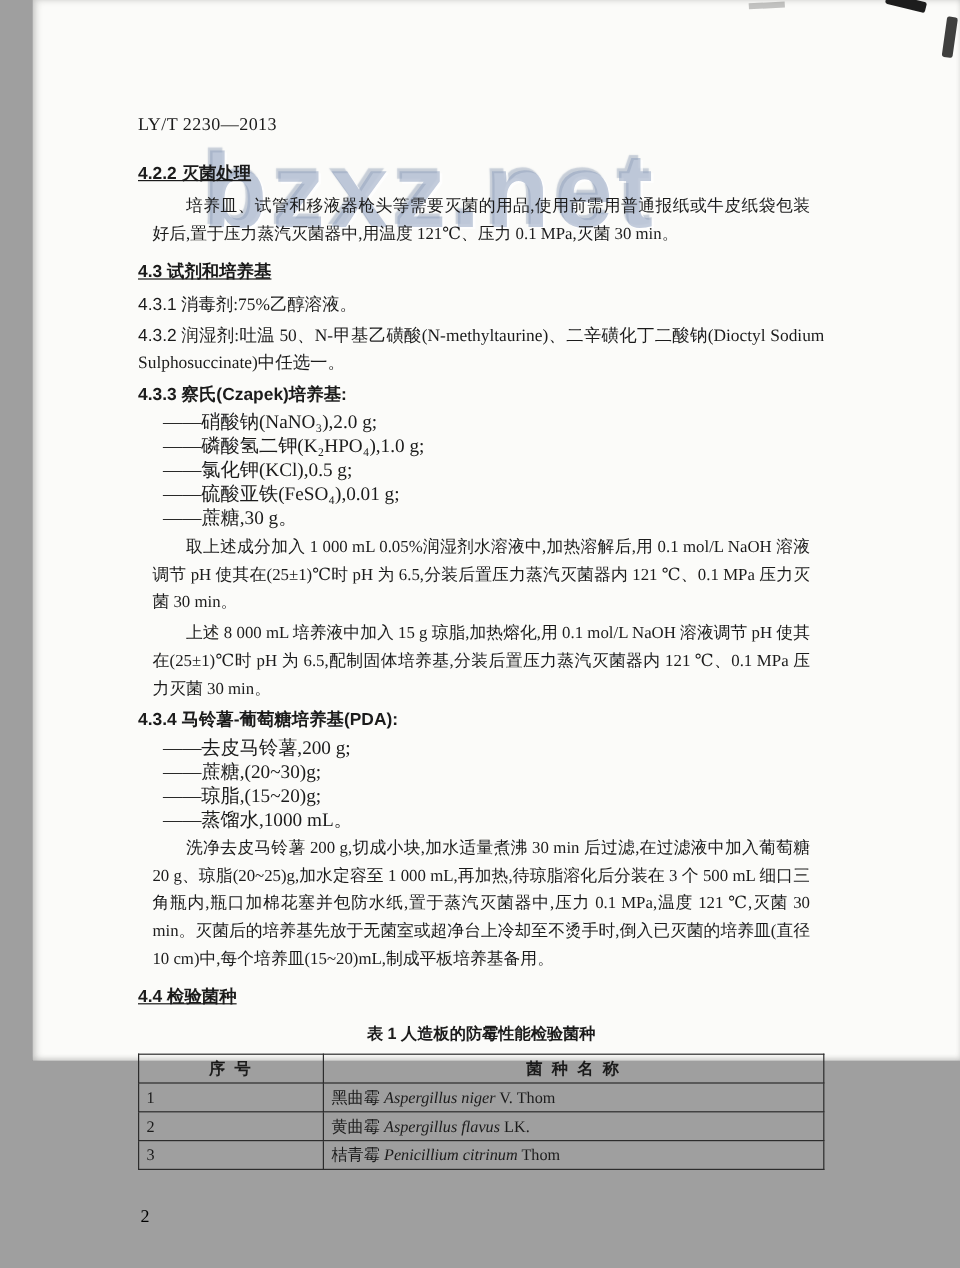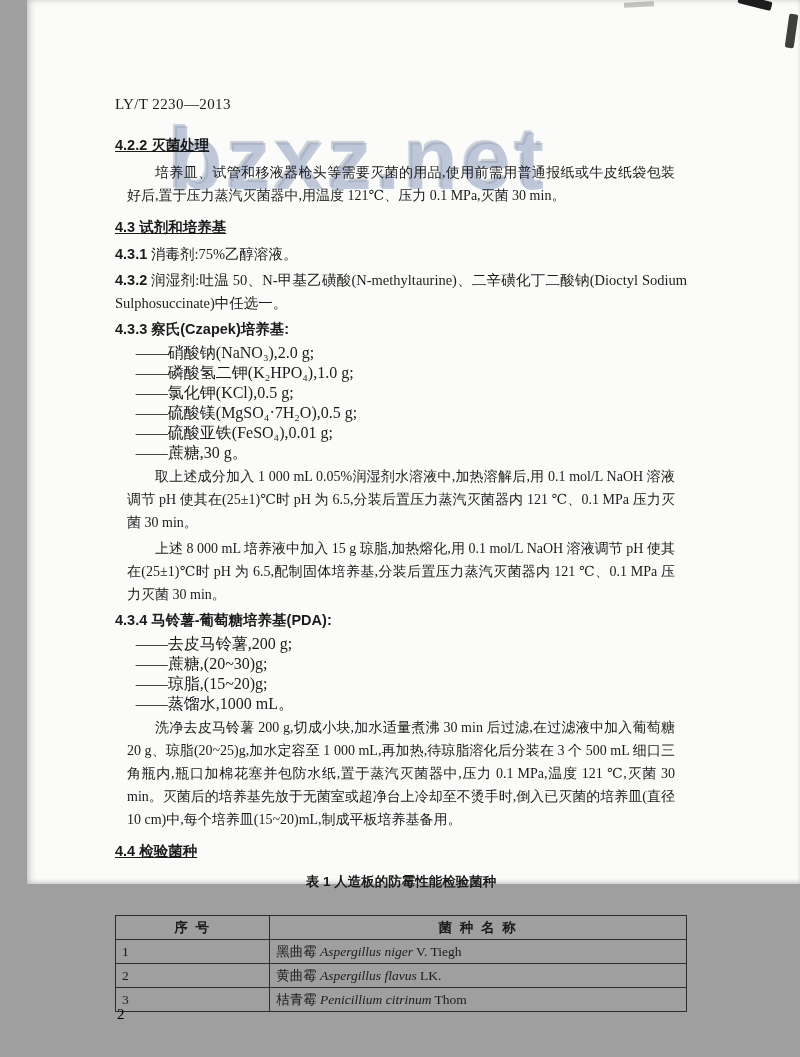--- a/index.html
+++ b/index.html
@@ -41,32 +41,32 @@
     margin:10px 0 6px;
     text-decoration:underline;
   }
   .h-first { margin-top:0; }
 
   .body-p {
     line-height:23px; text-indent:2em; text-align:justify;
     margin:0 12px 3px; font-size:14px;
   }
   .clause { line-height:23px; margin:0 0 3px; font-size:14.5px; text-align:justify; }
-  .cnum { font-family:"Liberation Sans","DejaVu Sans",sans-serif; font-weight:700; }
+  .cnum { font-family:"Liberation Sans","DejaVu Sans",sans-serif; font-weight:400; }
   .clause-h {
     font-family:"Liberation Sans","DejaVu Sans",sans-serif;
     font-weight:700; font-size:14.5px; line-height:23px; margin:0 0 2px;
   }
   .dash-list { margin:0 0 2px; }
   .dash-list p { margin:0; padding-left:1.3em; line-height:20px; font-size:16px; }
 
   .tbl-caption {
     font-family:"Liberation Sans","DejaVu Sans",sans-serif;
     font-weight:700; font-size:13.5px; text-align:center;
-    margin:12px 0 24px;
+    margin:12px 0 7px;
   }
   table.species { width:100%; border-collapse:collapse; font-size:13.5px; }
   table.species th, table.species td {
     border:1px solid #2c2c2c; 
     padding:2px 6px; height:19px; color:#1b1b1b;
   }
   table.species th {
     font-family:"Liberation Sans","DejaVu Sans",sans-serif;
     font-weight:700; letter-spacing:2px;
   }
@@ -98,21 +98,20 @@
     <p class="clause"><span class="cnum">4.3.1</span>  <span>消毒剂:75%乙醇溶液。</span></p>
 
     <p class="clause"><span class="cnum">4.3.2</span>  <span>润湿剂:吐温 50、N-甲基乙磺酸(N-methyltaurine)、二辛磺化丁二酸钠(Dioctyl Sodium Sulphosuccinate)中任选一。</span></p>
 
     <p class="clause-h">4.3.3  察氏(Czapek)培养基:</p>
 
     <div class="dash-list">
       <p>——硝酸钠(NaNO₃),2.0 g;</p>
       <p>——磷酸氢二钾(K₂HPO₄),1.0 g;</p>
       <p>——氯化钾(KCl),0.5 g;</p>
-      <p>——硫酸镁(MgSO₄·7H₂O),0.5 g;</p>
       <p>——硫酸亚铁(FeSO₄),0.01 g;</p>
       <p>——蔗糖,30 g。</p>
     </div>
 
     <p class="body-p">取上述成分加入 1 000 mL 0.05%润湿剂水溶液中,加热溶解后,用 0.1 mol/L NaOH 溶液调节 pH 使其在(25±1)℃时 pH 为 6.5,分装后置压力蒸汽灭菌器内 121 ℃、0.1 MPa 压力灭菌 30 min。</p>
     <p class="body-p">上述 8 000 mL 培养液中加入 15 g 琼脂,加热熔化,用 0.1 mol/L NaOH 溶液调节 pH 使其在(25±1)℃时 pH 为 6.5,配制固体培养基,分装后置压力蒸汽灭菌器内 121 ℃、0.1 MPa 压力灭菌 30 min。</p>
 
     <p class="clause-h">4.3.4  马铃薯-葡萄糖培养基(PDA):</p>
 
     <div class="dash-list">
@@ -131,21 +130,21 @@
     <table class="species">
       <thead>
         <tr>
           <th class="col-no">序  号</th>
           <th>菌 种 名 称</th>
         </tr>
       </thead>
       <tbody>
         <tr>
           <td>1</td>
-          <td><span>黑曲霉</span>  <span class="latin">Aspergillus niger</span> <span>V. Tiegh</span></td>
+          <td><span>黑曲霉</span>  <span class="latin">Aspergillus niger</span> <span>V. Thom</span></td>
         </tr>
         <tr>
           <td>2</td>
           <td><span>黄曲霉</span>  <span class="latin">Aspergillus flavus</span> <span>LK.</span></td>
         </tr>
         <tr>
           <td>3</td>
           <td><span>桔青霉</span>  <span class="latin">Penicillium citrinum</span> <span>Thom</span></td>
         </tr>
       </tbody>

